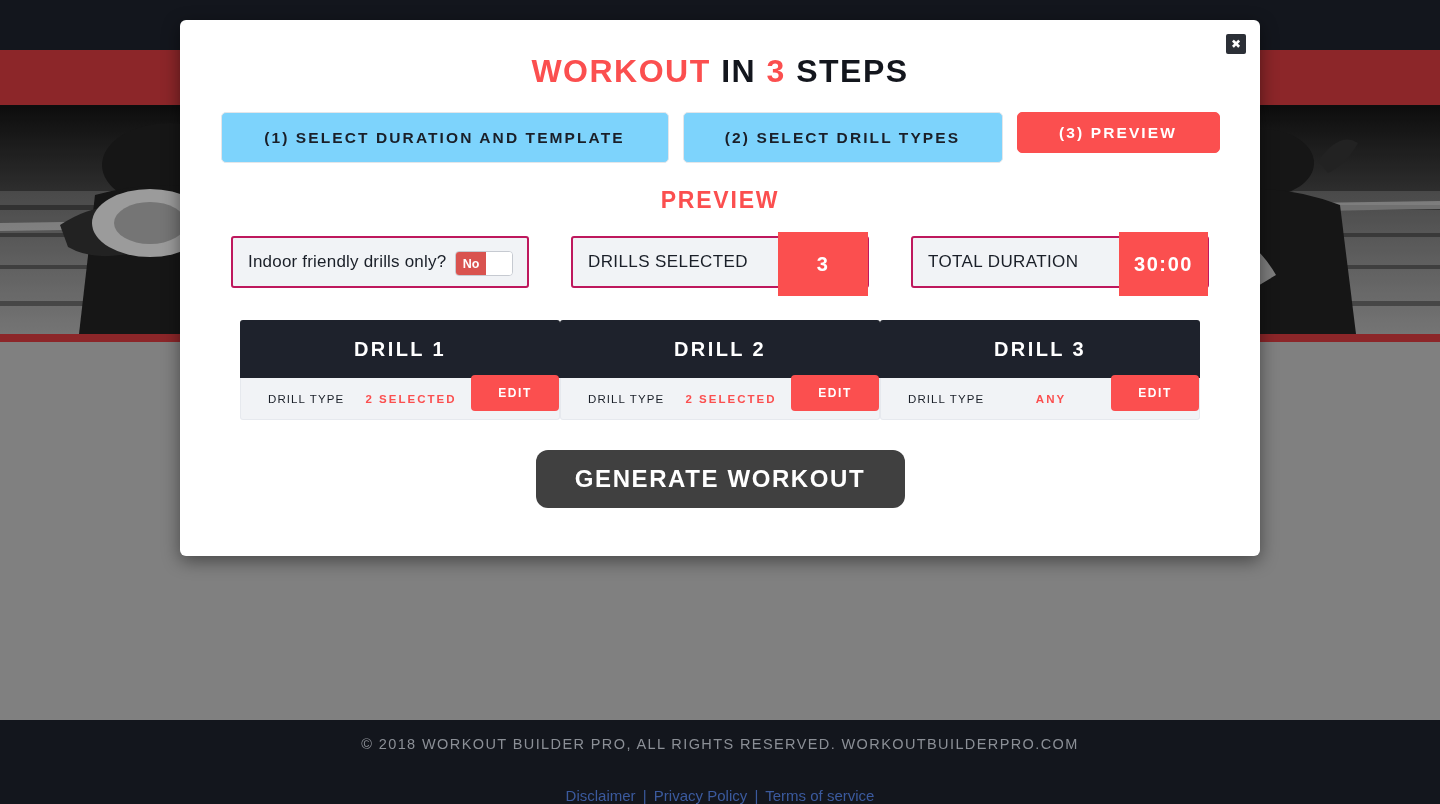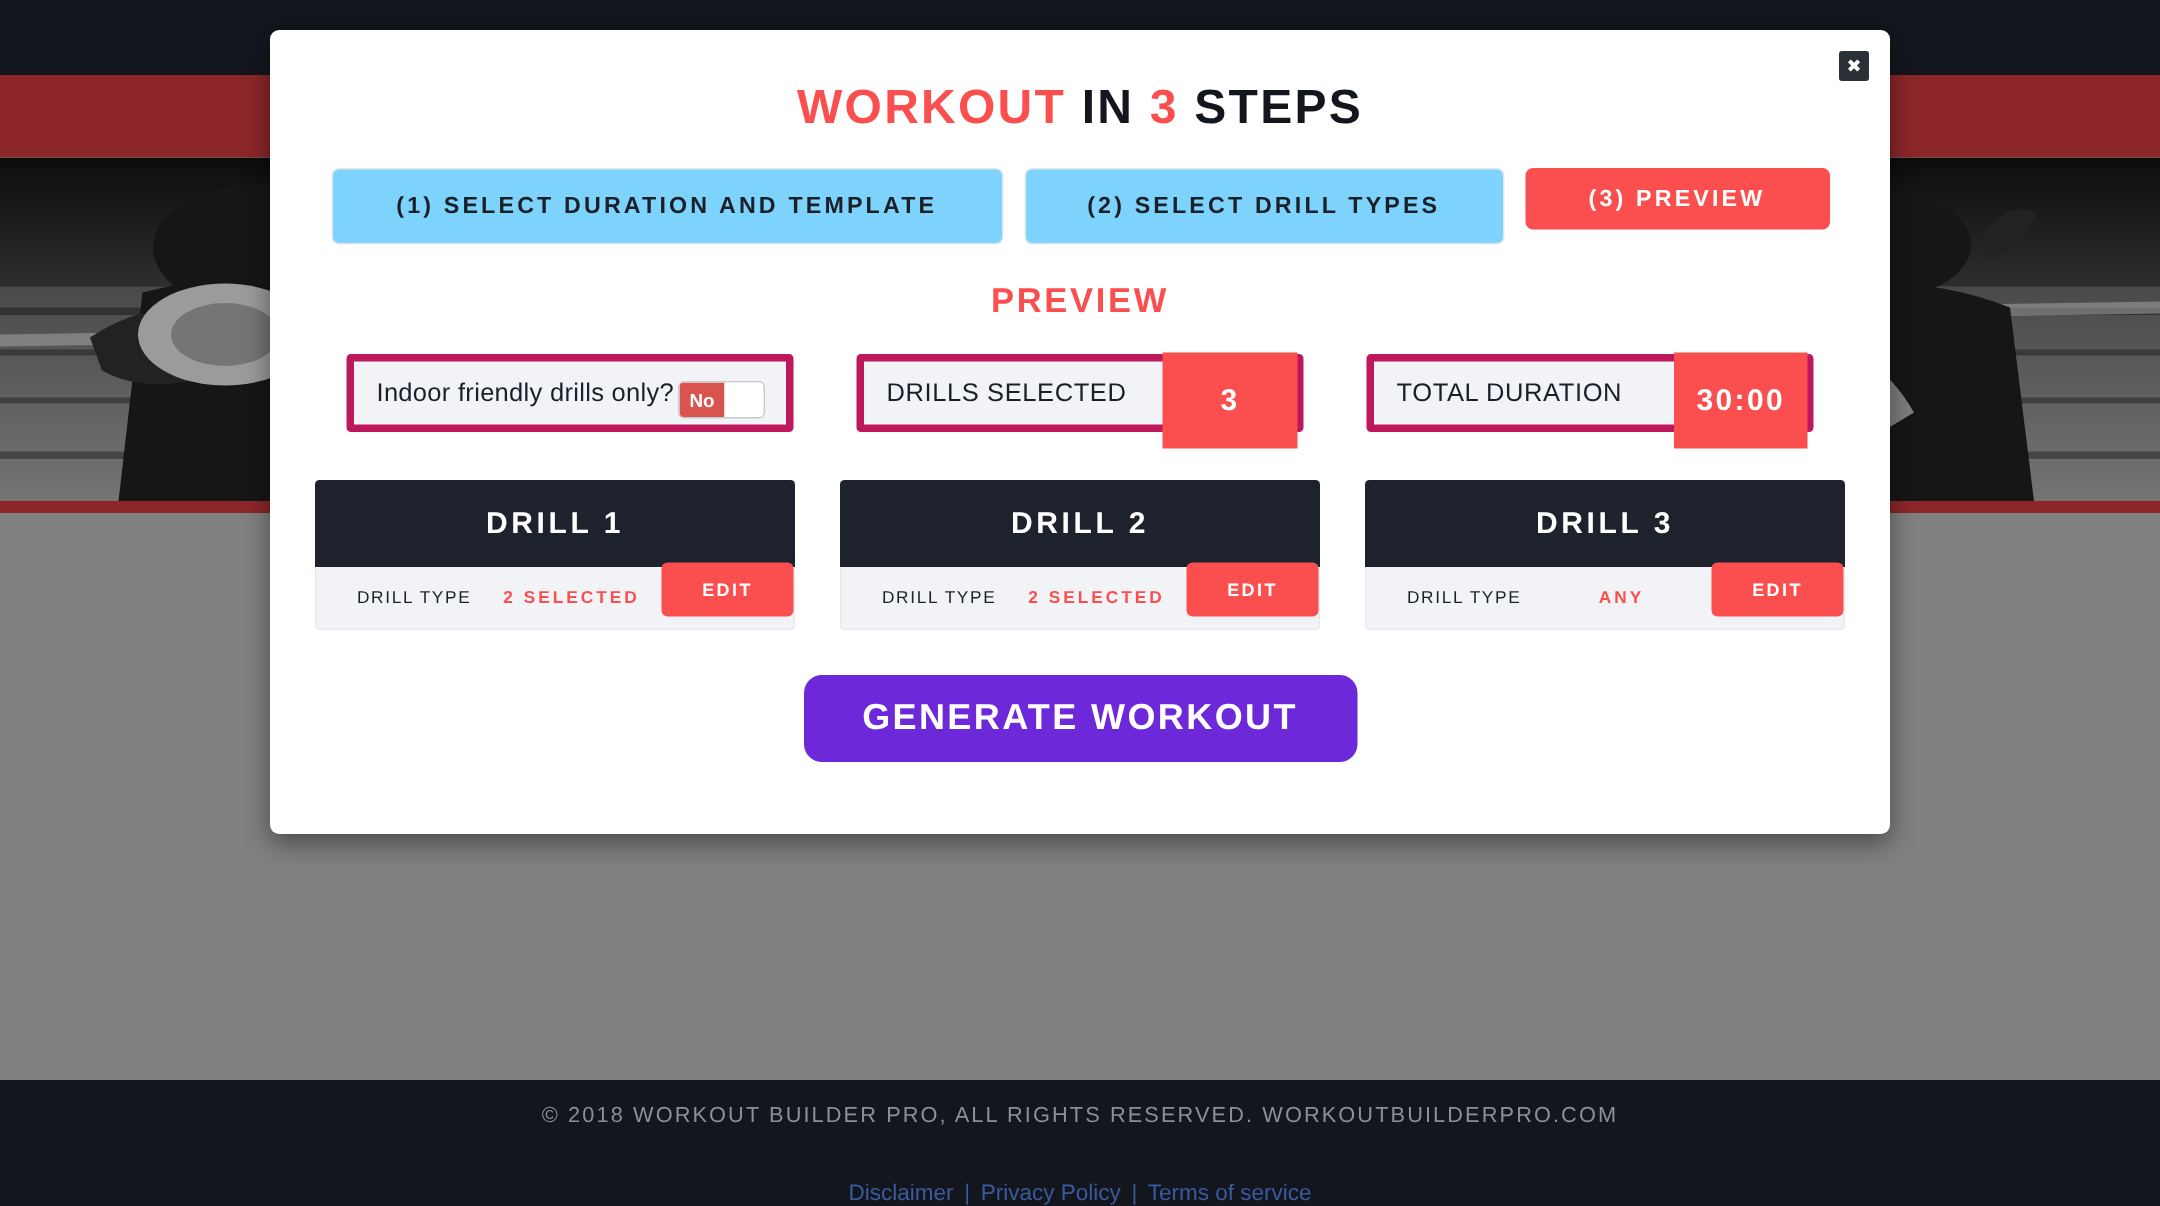--- a/index.html
+++ b/index.html
@@ -127,21 +127,21 @@
   }
 
   
   .info-row {
     display: flex; justify-content: center;
     gap: 42px; margin-top: 22px;
   }
   .info-card {
     width: 298px; height: 52px;
     background: #f1f3f6;
-    border: 5px solid #be185d;
+    border: 2px solid #be185d;
     border-radius: 3px;
     display: flex; align-items: center;
     position: relative;
   }
   .info-label {
     font-size: 17px; color: #1a1f28;
     padding-left: 15px; letter-spacing: 0.2px;
   }
   .info-label.upper { text-transform: uppercase; letter-spacing: 0.4px; }
   .info-value {
@@ -165,21 +165,21 @@
     width: 30px; height: 100%;
     background: #d9534f; color: #ffffff;
     font-size: 12.5px; font-weight: bold;
     display: flex; align-items: center; justify-content: center;
   }
   .toggle-off { flex: 1; background: #ffffff; }
 
   
   .drills-row {
     display: flex; justify-content: center;
-    gap: 30px; margin-top: 32px;
+    margin-top: 32px;
   }
   .drill-card { width: 320px; position: relative; }
   .drill-head {
     height: 58px; background: #1e222c;
     border-radius: 3px 3px 0 0;
     display: flex; align-items: center; justify-content: center;
     color: #ffffff; font-size: 20px; font-weight: bold;
     letter-spacing: 2.4px; text-transform: uppercase;
   }
   .drill-body {
@@ -209,21 +209,21 @@
     font-size: 12px; font-weight: bold;
     letter-spacing: 1.6px; text-transform: uppercase;
     cursor: pointer;
     font-family: "Liberation Sans", sans-serif;
   }
 
   
   .generate-wrap { display: flex; justify-content: center; margin-top: 30px; }
   .generate-btn {
     width: 369px; height: 58px;
-    background: #6d28d9; color: #ffffff;
+    background: #404040; color: #ffffff;
     border: none; border-radius: 12px;
     font-size: 24px; font-weight: bold;
     letter-spacing: 1.6px; text-transform: uppercase;
     cursor: pointer;
     font-family: "Liberation Sans", sans-serif;
   }
 </style>
 </head>
 <body>
 

